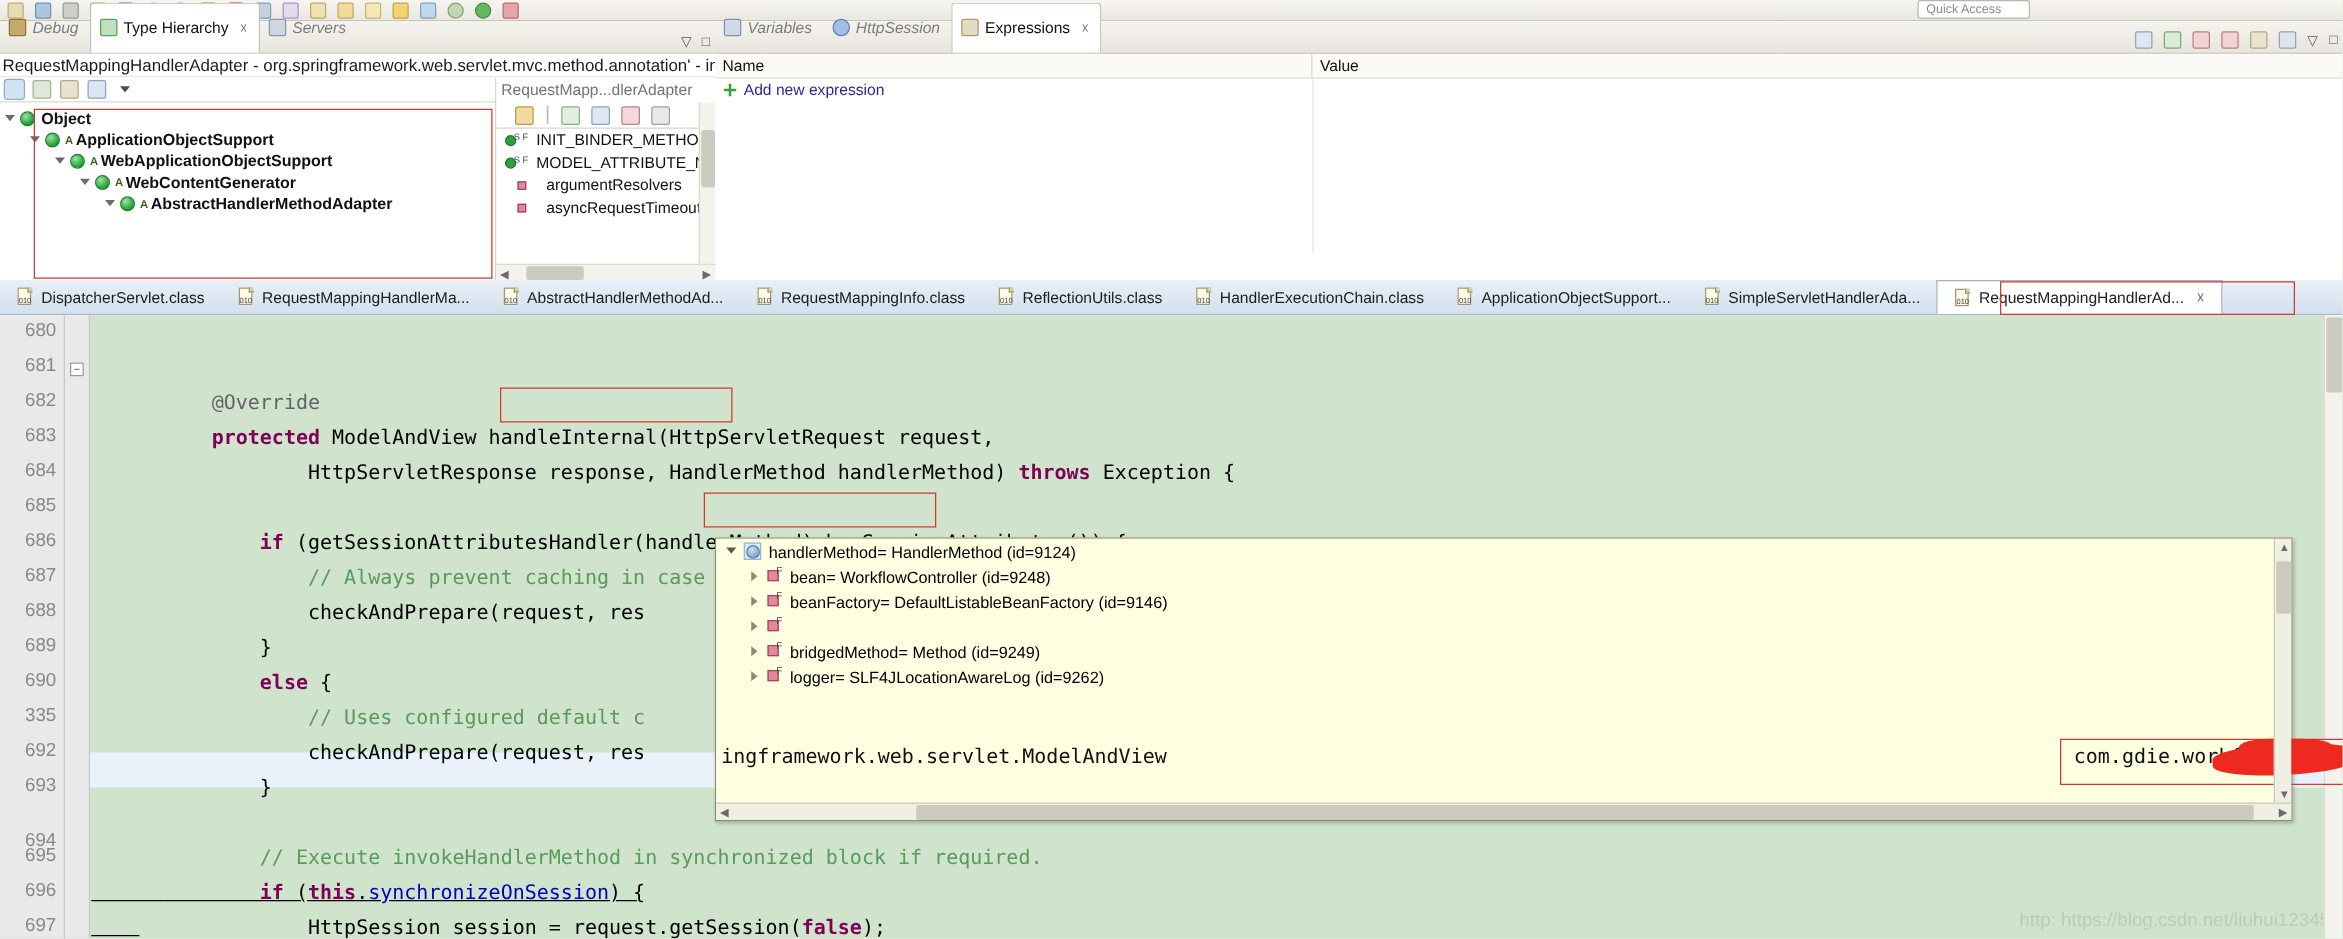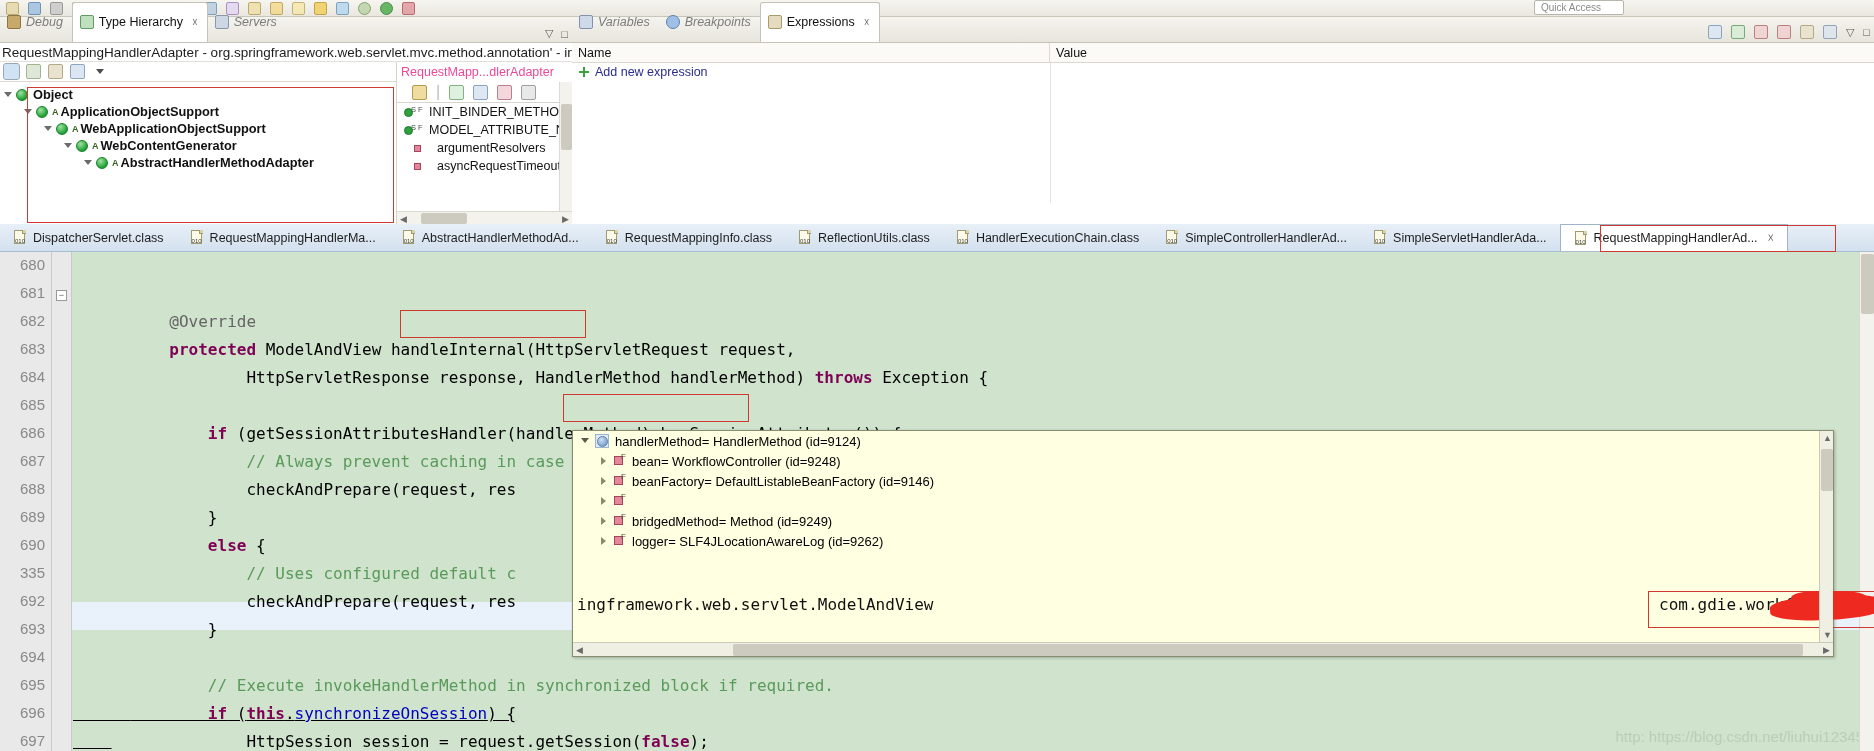--- a/index.html
+++ b/index.html
@@ -69,21 +69,21 @@
   .th-right { position: absolute; left: 396px; top: 0; width: 176px; height: 162px; background:#fff;
               border-left: 1px solid #d8d5cc; }
 
   .th-toolbar { height: 20px; display: flex; align-items: center; gap: 7px; padding-left: 4px;
                 border-bottom: 1px solid #ddd9d0; }
   .th-tb-btn { width: 15px; height: 15px; border-radius: 2px; }
   .th-tb-btn.sel { outline: 1px solid #9aa7b5; background: #dfe8f2; }
   .caret-dn { width: 0;height:0;border-left:4px solid transparent;border-right:4px solid transparent;
               border-top:5px solid #4c4c4c; margin-left:4px; }
 
-  .th-right-hdr { height: 20px; font-size: 12.5px; color:#ec4899; line-height:20px;
+  .th-right-hdr { height: 20px; font-size: 12.5px; color:#737373; line-height:20px;
                   padding-left: 4px; white-space: nowrap; overflow: hidden; }
   .th-right-tb { height: 21px; display:flex; align-items:center; gap:9px; padding-left:15px;
                  border-bottom: 1px solid #d8d5cc; }
 
   .tree { position: relative; font-size: 12.8px; color: #111; }
   .tnode { display: flex; align-items: center; height: 17px; white-space: nowrap; }
   .tarrow { width: 0;height:0;border-top:4px solid transparent;border-bottom:4px solid transparent;
             border-left:5px solid #6b6b6b; margin-right: 3px; }
   .tarrow.open { border-left:4px solid transparent;border-right:4px solid transparent;
                  border-top:5px solid #6b6b6b; margin-top:3px;}
@@ -370,21 +370,21 @@
 </div>
 
 <div class="rp">
   <div class="rp-tabs">
     <div class="vtab">
       <span class="vt-ico" style="background:#cfd9e8;border:1px solid #8192ad;border-radius:2px;display:inline-block;"></span>
       <span style="font-style:italic;color:#7c7c7c;">Variables</span>
     </div>
     <div class="vtab">
       <span class="vt-ico" style="background:#9fc0e6;border:1px solid #5e82ad;border-radius:50%;display:inline-block;"></span>
-      <span style="font-style:italic;color:#7c7c7c;">Breakpoints</span>
+      <span style="font-style:italic;color:#7c7c7c;">HttpSession</span>
     </div>
     <div class="vtab active">
       <span class="vt-ico" style="background:#e5dcc0;border:1px solid #a89a6b;border-radius:2px;display:inline-block;"></span>
       <span>Expressions</span>
       <span class="vt-close">☓</span>
     </div>
     <div class="rp-tb-right">
       <span class="rp-ic" style="background:#dde7f2;border:1px solid #8ba4c0;"></span>
       <span class="rp-ic" style="background:#d8ecd8;border:1px solid #79a879;"></span>
       <span class="rp-ic" style="background:#f0d4d4;border:1px solid #bb7f7f;"></span>
@@ -458,21 +458,21 @@
           <span class="bits">010</span>
         </span>
     <span>HandlerExecutionChain.class</span>
   </div>
   <div class="etab">
     <span class="cf-ico">
           <span class="pg"></span>
           <span class="fold"></span>
           <span class="bits">010</span>
         </span>
-    <span>SimpleControllerHandlerAd...</span>
+    <span>ApplicationObjectSupport...</span>
   </div>
   <div class="etab">
     <span class="cf-ico">
           <span class="pg"></span>
           <span class="fold"></span>
           <span class="bits">010</span>
         </span>
     <span>SimpleServletHandlerAda...</span>
   </div>
   <div class="etab active">
@@ -500,21 +500,21 @@
     <div class="lnum" style="top:116px;">684</div>
     <div class="lnum" style="top:144px;">685</div>
     <div class="lnum" style="top:172px;">686</div>
     <div class="lnum" style="top:200px;">687</div>
     <div class="lnum" style="top:228px;">688</div>
     <div class="lnum" style="top:256px;">689</div>
     <div class="lnum" style="top:284px;">690</div>
     <div class="lnum" style="top:312px;">335</div>
     <div class="lnum" style="top:340px;">692</div>
     <div class="lnum" style="top:368px;">693</div>
-    <div class="lnum" style="top:396px;">694</div>
+    <div class="lnum" style="top:412px;">694</div>
     <div class="lnum" style="top:424px;">695</div>
     <div class="lnum" style="top:452px;">696</div>
     <div class="lnum" style="top:480px;">697</div>
   </div>
 
   <div class="gutter-fold">
     <span style="position:absolute;left:4px;top:38px;width:11px;height:11px;border:1px solid #9a9a9a;background:#fff;font-size:9px;line-height:9px;text-align:center;color:#555;">−</span>
   </div>
 
   <div class="code-area">

